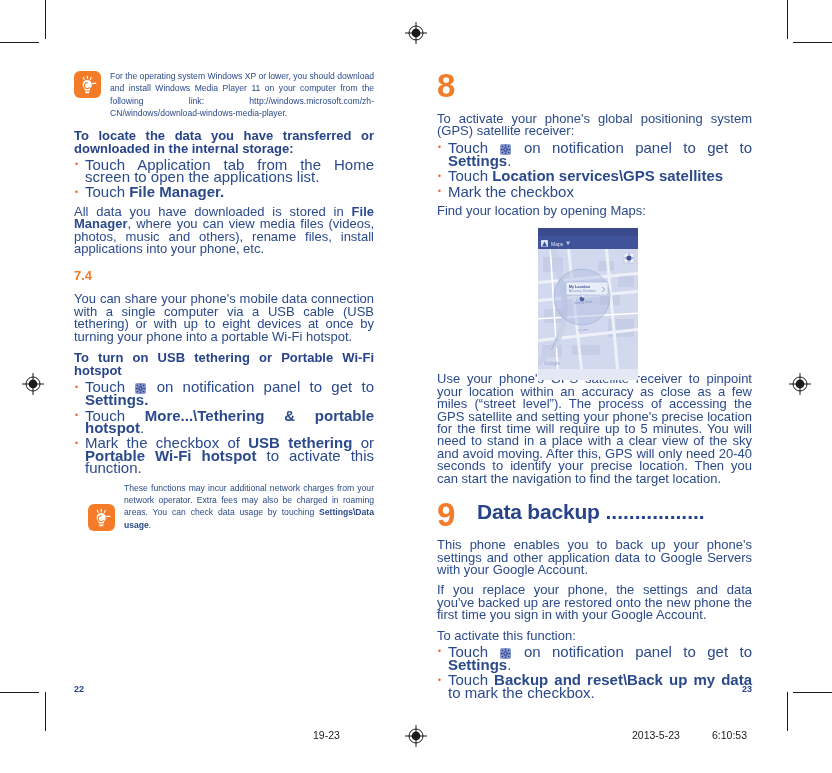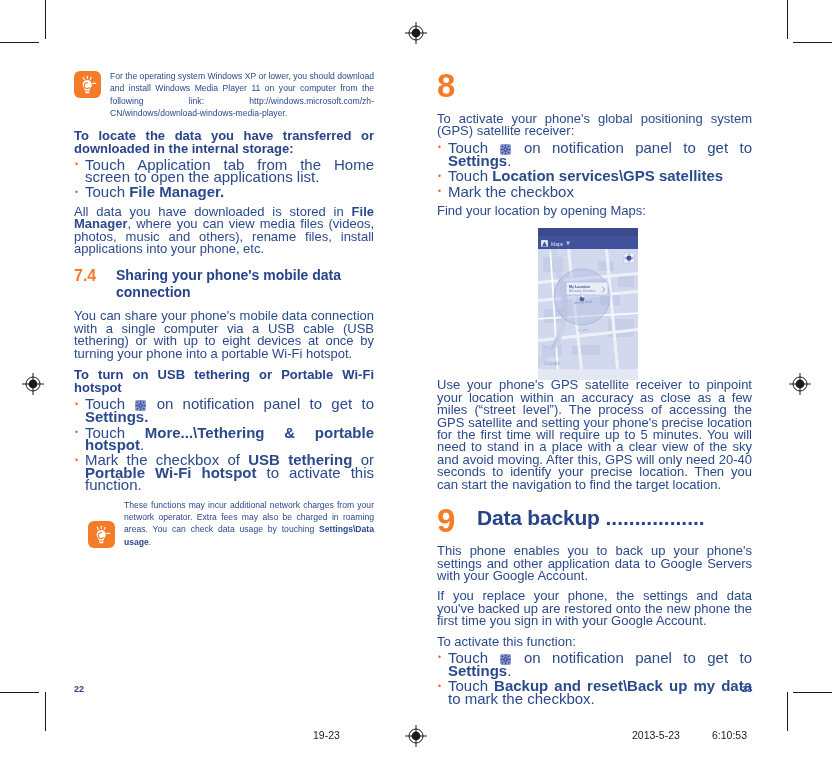--- a/index.html
+++ b/index.html
@@ -130,21 +130,21 @@
 
   
   .subsec {
     display:flex;
     gap:0px;
     margin:12px 0 9px 0;
   }
   .subsec-num {
     flex:0 0 auto;
     width:42px;
-    font-size:16px;
+    font-size:13px;
     line-height:17px;
     font-weight:bold;
     color:#f47b27;
   }
   .subsec-title {
     flex:1 1 auto;
     font-size:14px;
     line-height:17px;
     font-weight:bold;
     color:#27438a;
@@ -287,21 +287,20 @@
 
     <div class="bullets">
       <div class="bullet"><span>Touch Application tab from the Home screen to open the applications list.</span></div>
       <div class="bullet"><span>Touch </span><b>File Manager.</b></div>
     </div>
 
     <div class="body-text jn para">All data you have downloaded is stored in <b>File Manager</b>, where you can view media files (videos, photos, music and others), rename files, install applications into your phone, etc.</div>
 
     <div class="subsec">
       <div class="subsec-num">7.4</div>
-      <div class="subsec-title">Sharing your phone's mobile data connection</div>
     </div>
 
     <div class="body-text jn para">You can share your phone's mobile data connection with a single computer via a USB cable (USB tethering) or with up to eight devices at once by turning your phone into a portable Wi-Fi hotspot.</div>
 
     <div class="sub-head">To turn on USB tethering or Portable Wi-Fi hotspot</div>
 
     <div class="bullets">
       <div class="bullet"><span>Touch</span>
         <span class="gear-inline">
           <svg width="11" height="11" viewBox="0 0 11 11">
@@ -370,21 +369,21 @@
             <path d="M1.6 1.6 l1.5 1.5 M9.4 1.6 l-1.5 1.5 M1.6 9.4 l1.5 -1.5 M9.4 9.4 l-1.5 -1.5" stroke="#2b3f86" stroke-width="1.2"></path>
           </svg>
         </span>
         <span>on notification panel to get to</span>
         <b>Settings</b><span>.</span>
       </div>
       <div class="bullet"><span>Touch</span> <b>Location services\GPS satellites</b></div>
       <div class="bullet"><span>Mark the checkbox</span></div>
     </div>
 
-    <div class="body-text" style="margin-bottom:6px;">Find your location by opening Maps:</div>
+    <div class="body-text" style="">Find your location by opening Maps:</div>
 
     <div style="height:156px;"></div>
 
     <div class="body-text jn" style="margin-bottom:14px;">Use your phone's GPS satellite receiver to pinpoint your location within an accuracy as close as a few miles (“street level”). The process of accessing the GPS satellite and setting your phone's precise location for the first time will require up to 5 minutes. You will need to stand in a place with a clear view of the sky and avoid moving. After this, GPS will only need 20-40 seconds to identify your precise location. Then you can start the navigation to find the target location.</div>
 
     <div class="sec-num-head" style="margin-bottom:9px;">
       <div class="sec-num" style="width:40px;">9</div>
       <div class="sec-title"><span>Data backup</span><span class="dots"> .................</span></div>
     </div>
 

